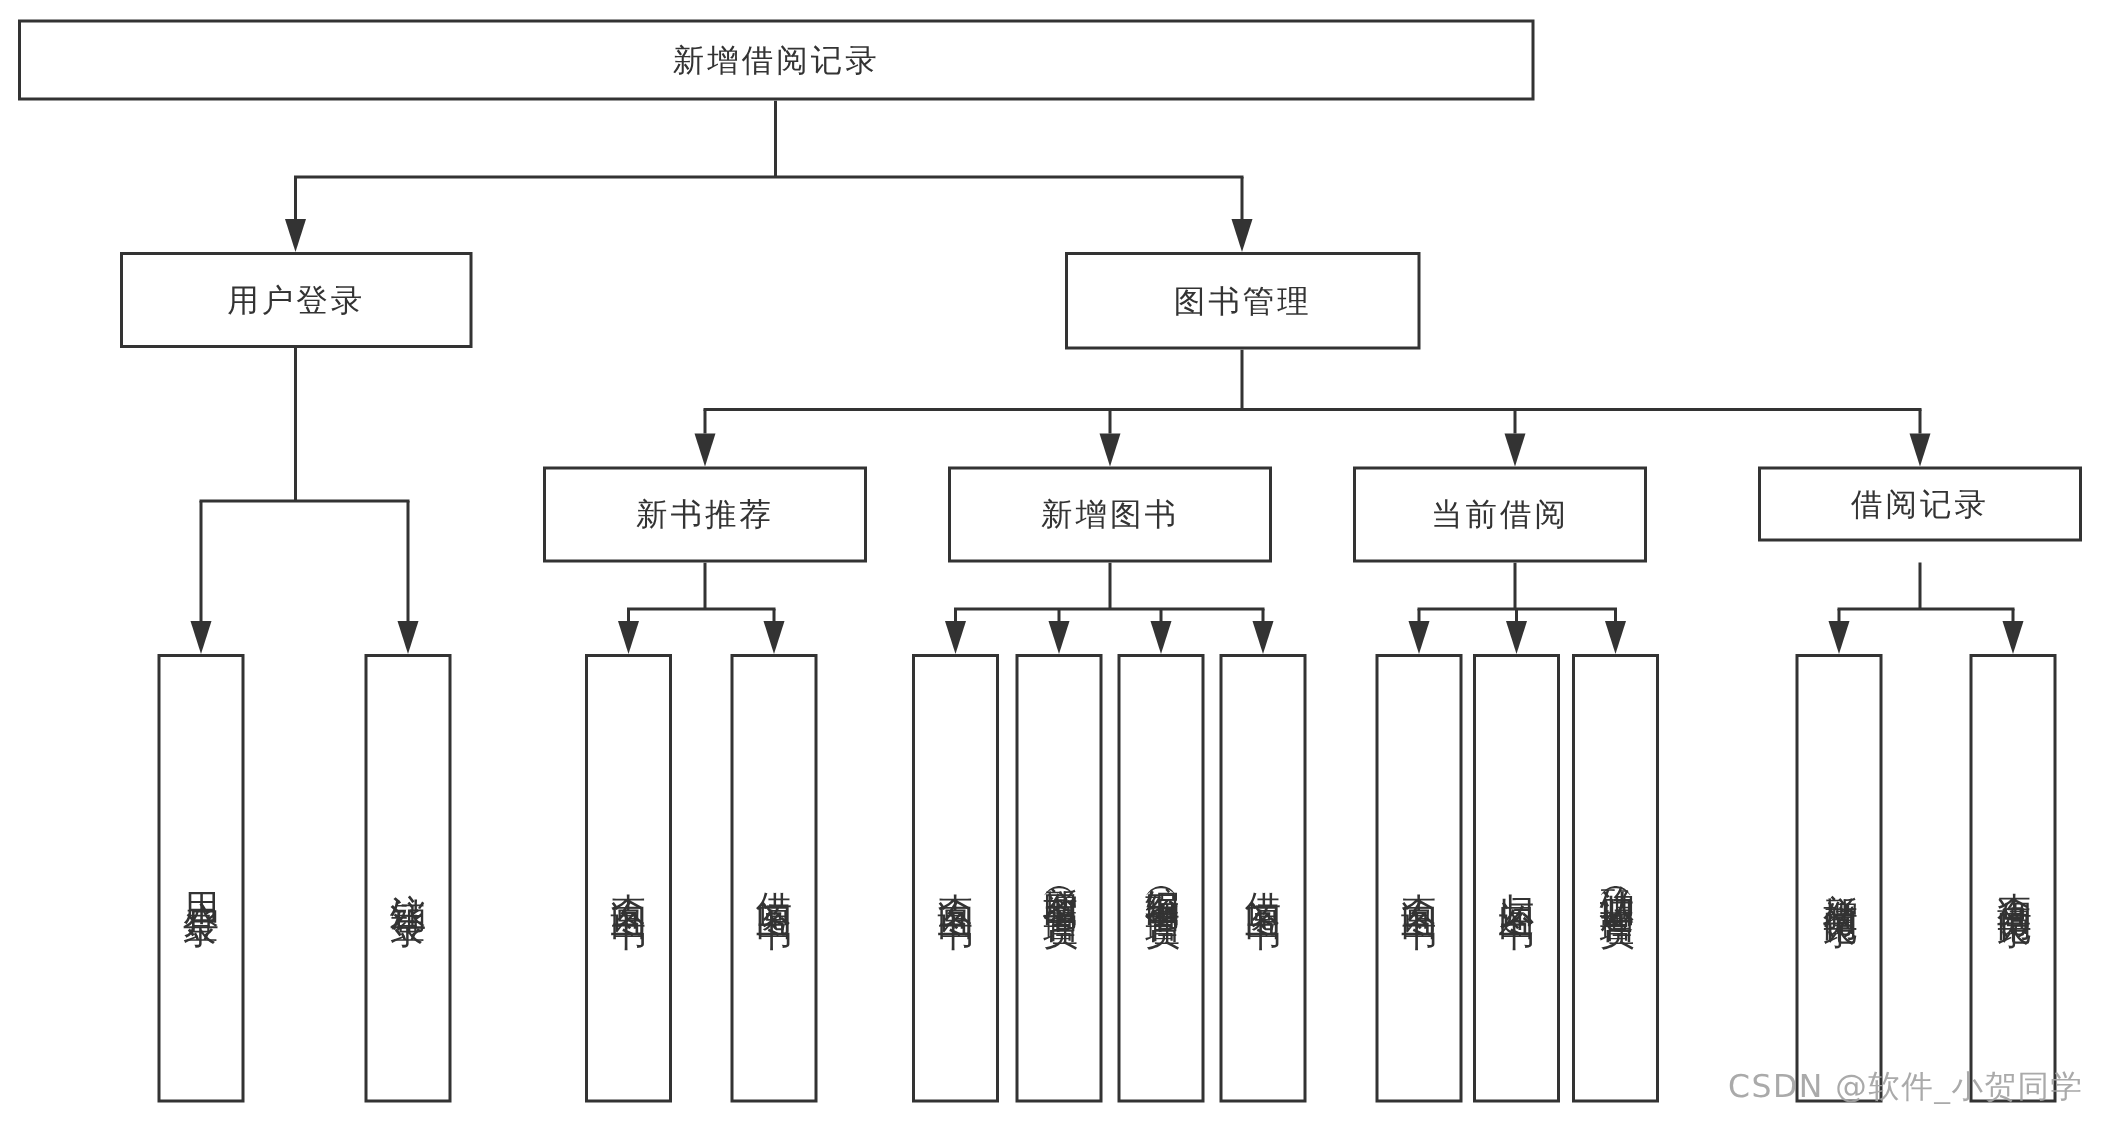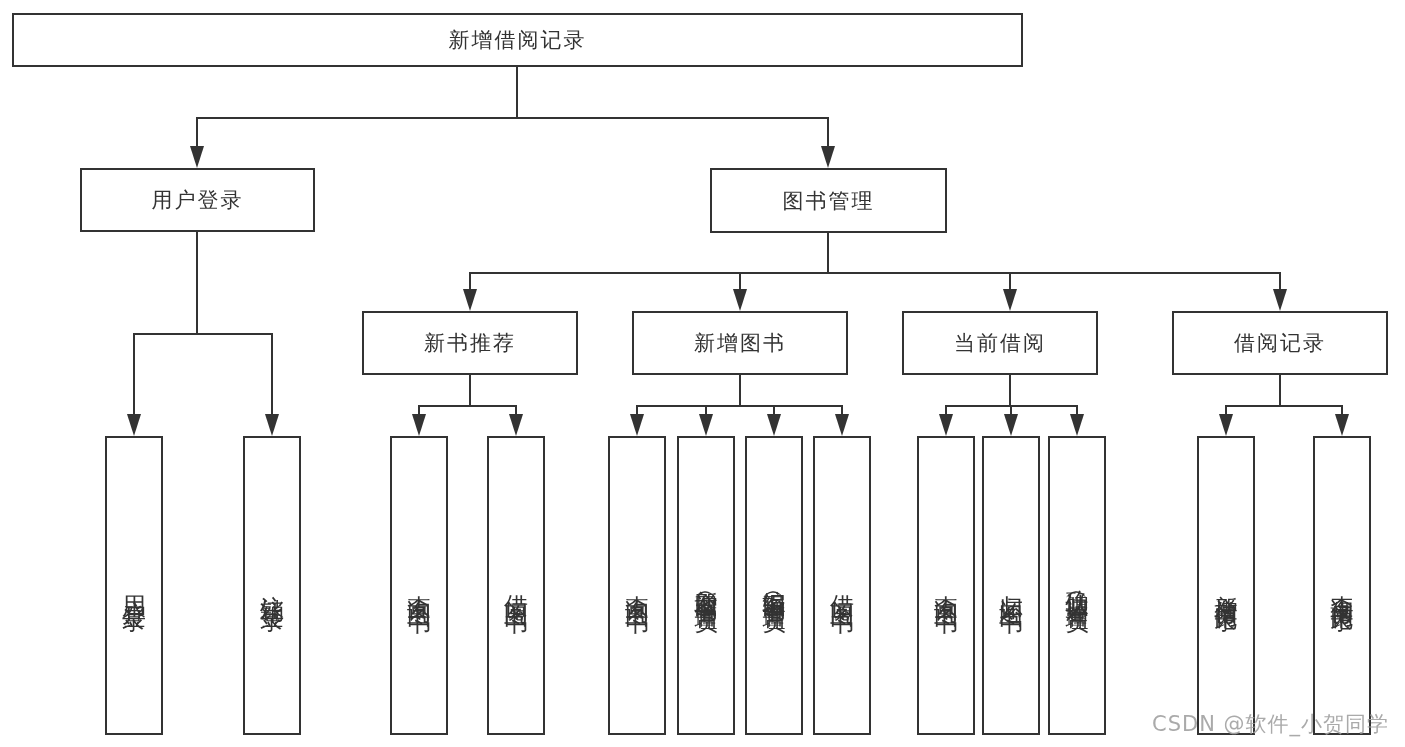--- a/index.html
+++ b/index.html
@@ -129,21 +129,21 @@
   <div class="node" style="left:80px;top:168px;width:235px;height:64px">用户登录</div>
 
   <div class="node" style="left:710px;top:168px;width:237px;height:65px">图书管理</div>
 
   <div class="node" style="left:362px;top:311px;width:216px;height:64px">新书推荐</div>
 
   <div class="node" style="left:632px;top:311px;width:216px;height:64px">新增图书</div>
 
   <div class="node" style="left:902px;top:311px;width:196px;height:64px">当前借阅</div>
 
-  <div class="node" style="left:1172px;top:311px;width:216px;height:64px">借阅记录</div>
+  <div class="node" style="left:1172px;top:311px;width:216px;height:50px">借阅记录</div>
 
   <div class="leaf" style="left:105px">用户登录</div>
   <div class="leaf" style="left:243px">注销登录</div>
 
   <div class="leaf" style="left:390px">查询图书</div>
   <div class="leaf" style="left:487px">借阅图书</div>
 
   <div class="leaf" style="left:608px">查询图书</div>
   <div class="leaf long" style="left:677px">新增图书（管理员）</div>
   <div class="leaf long" style="left:745px">编辑图书（管理员）</div>

